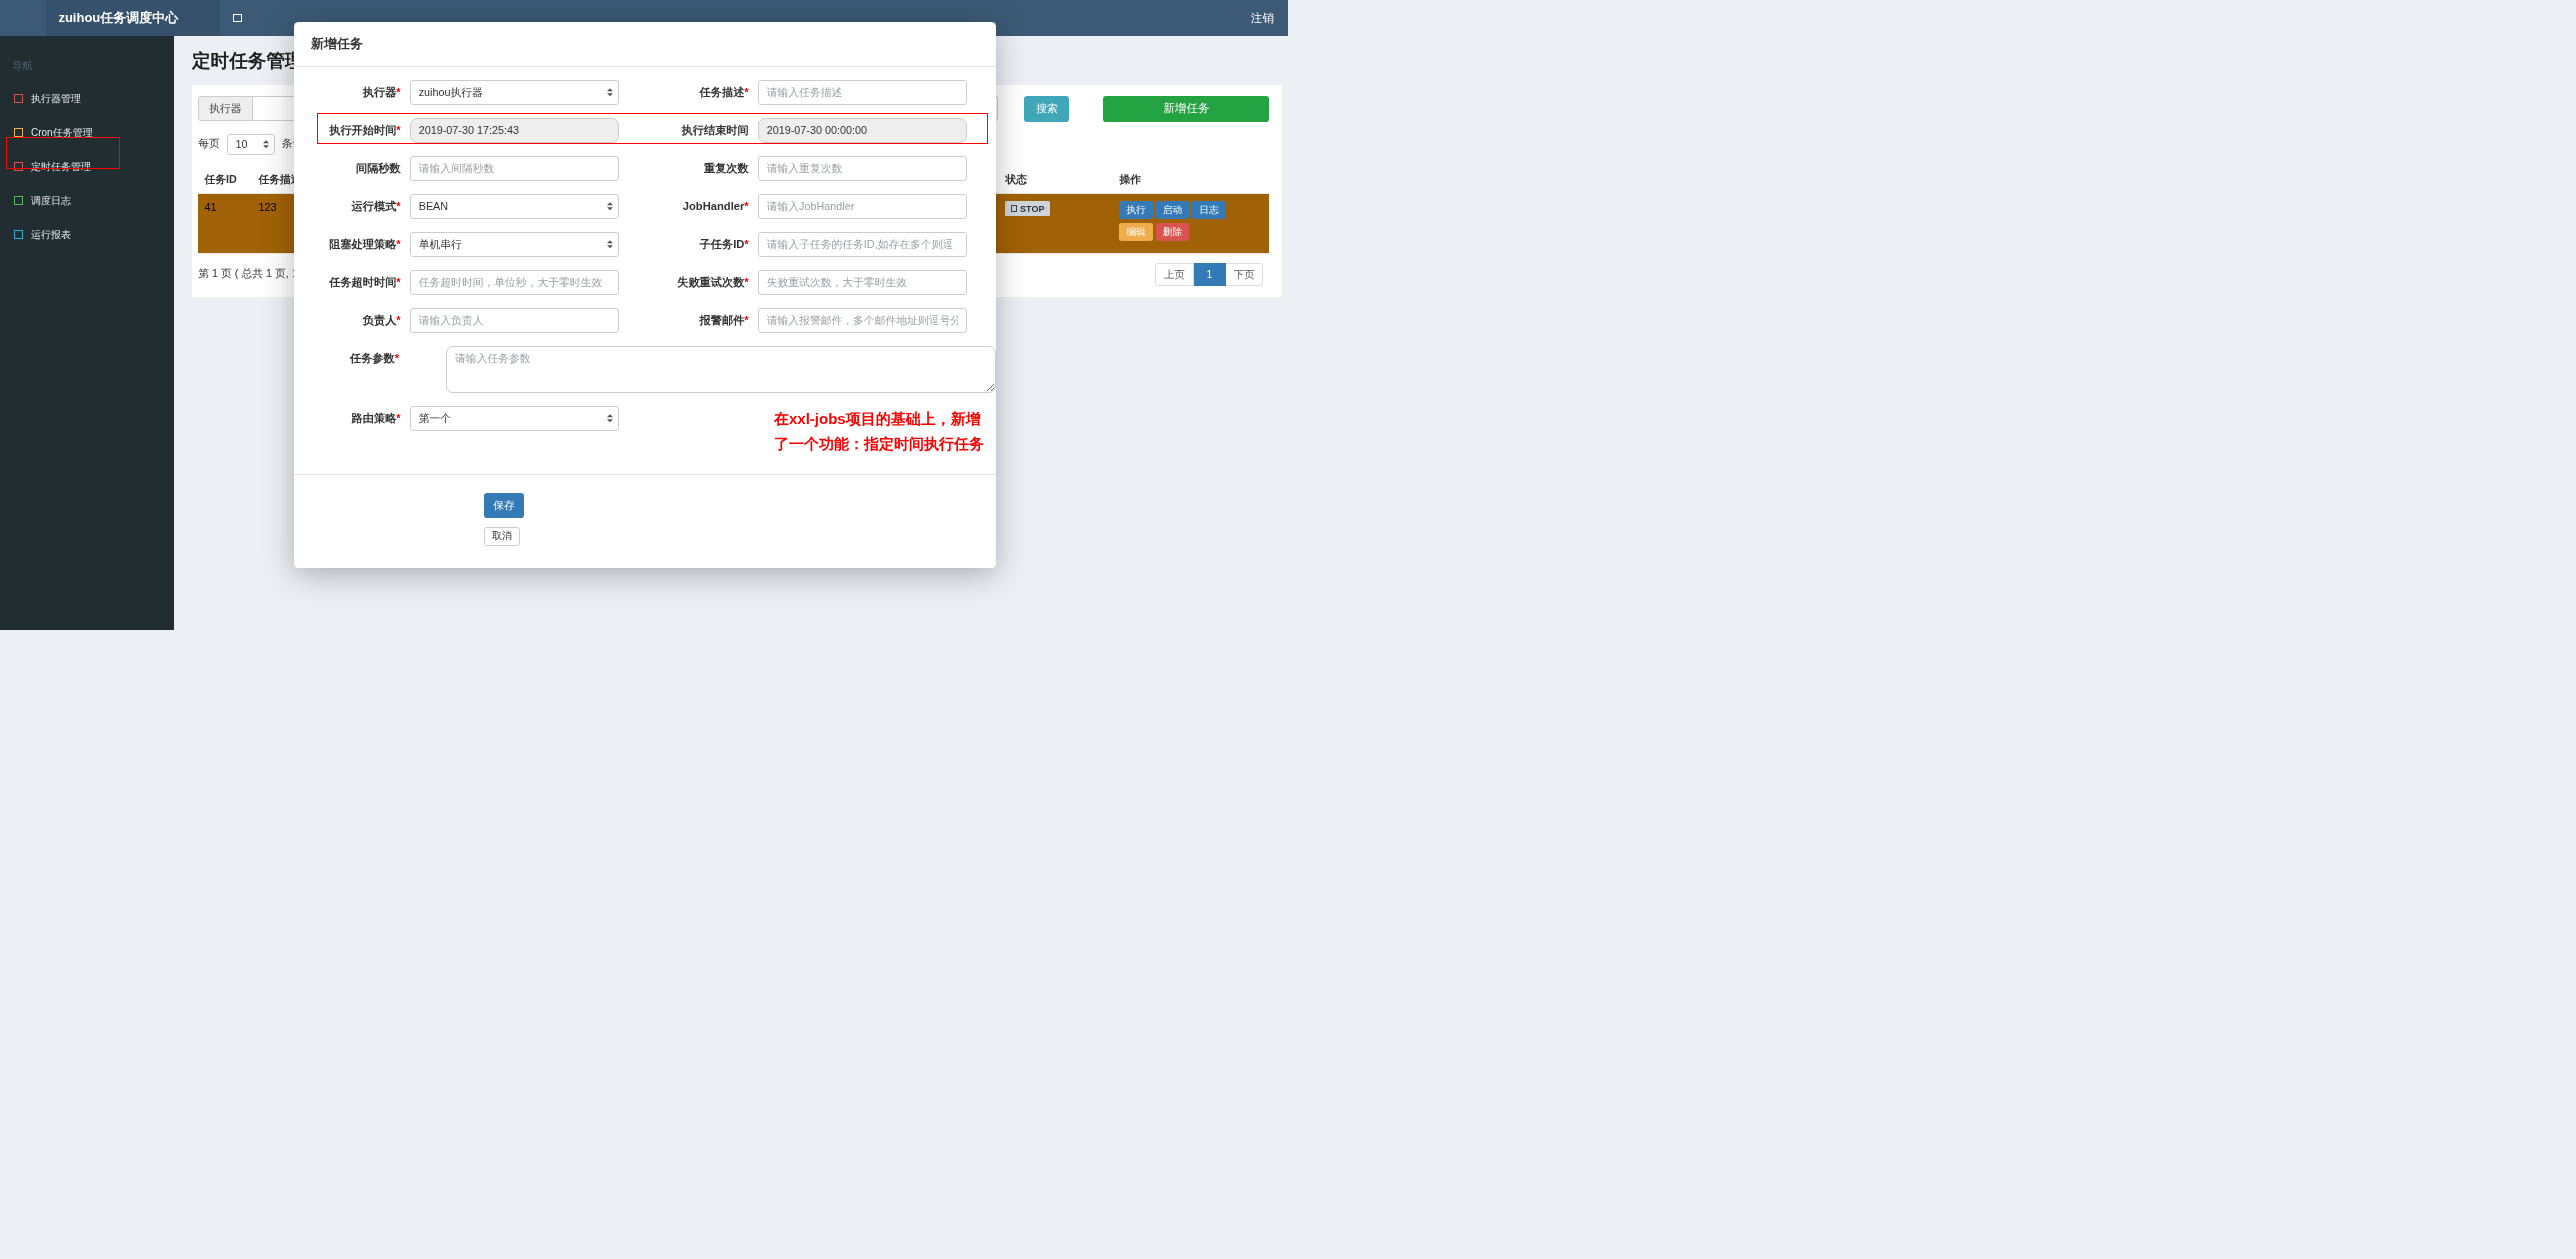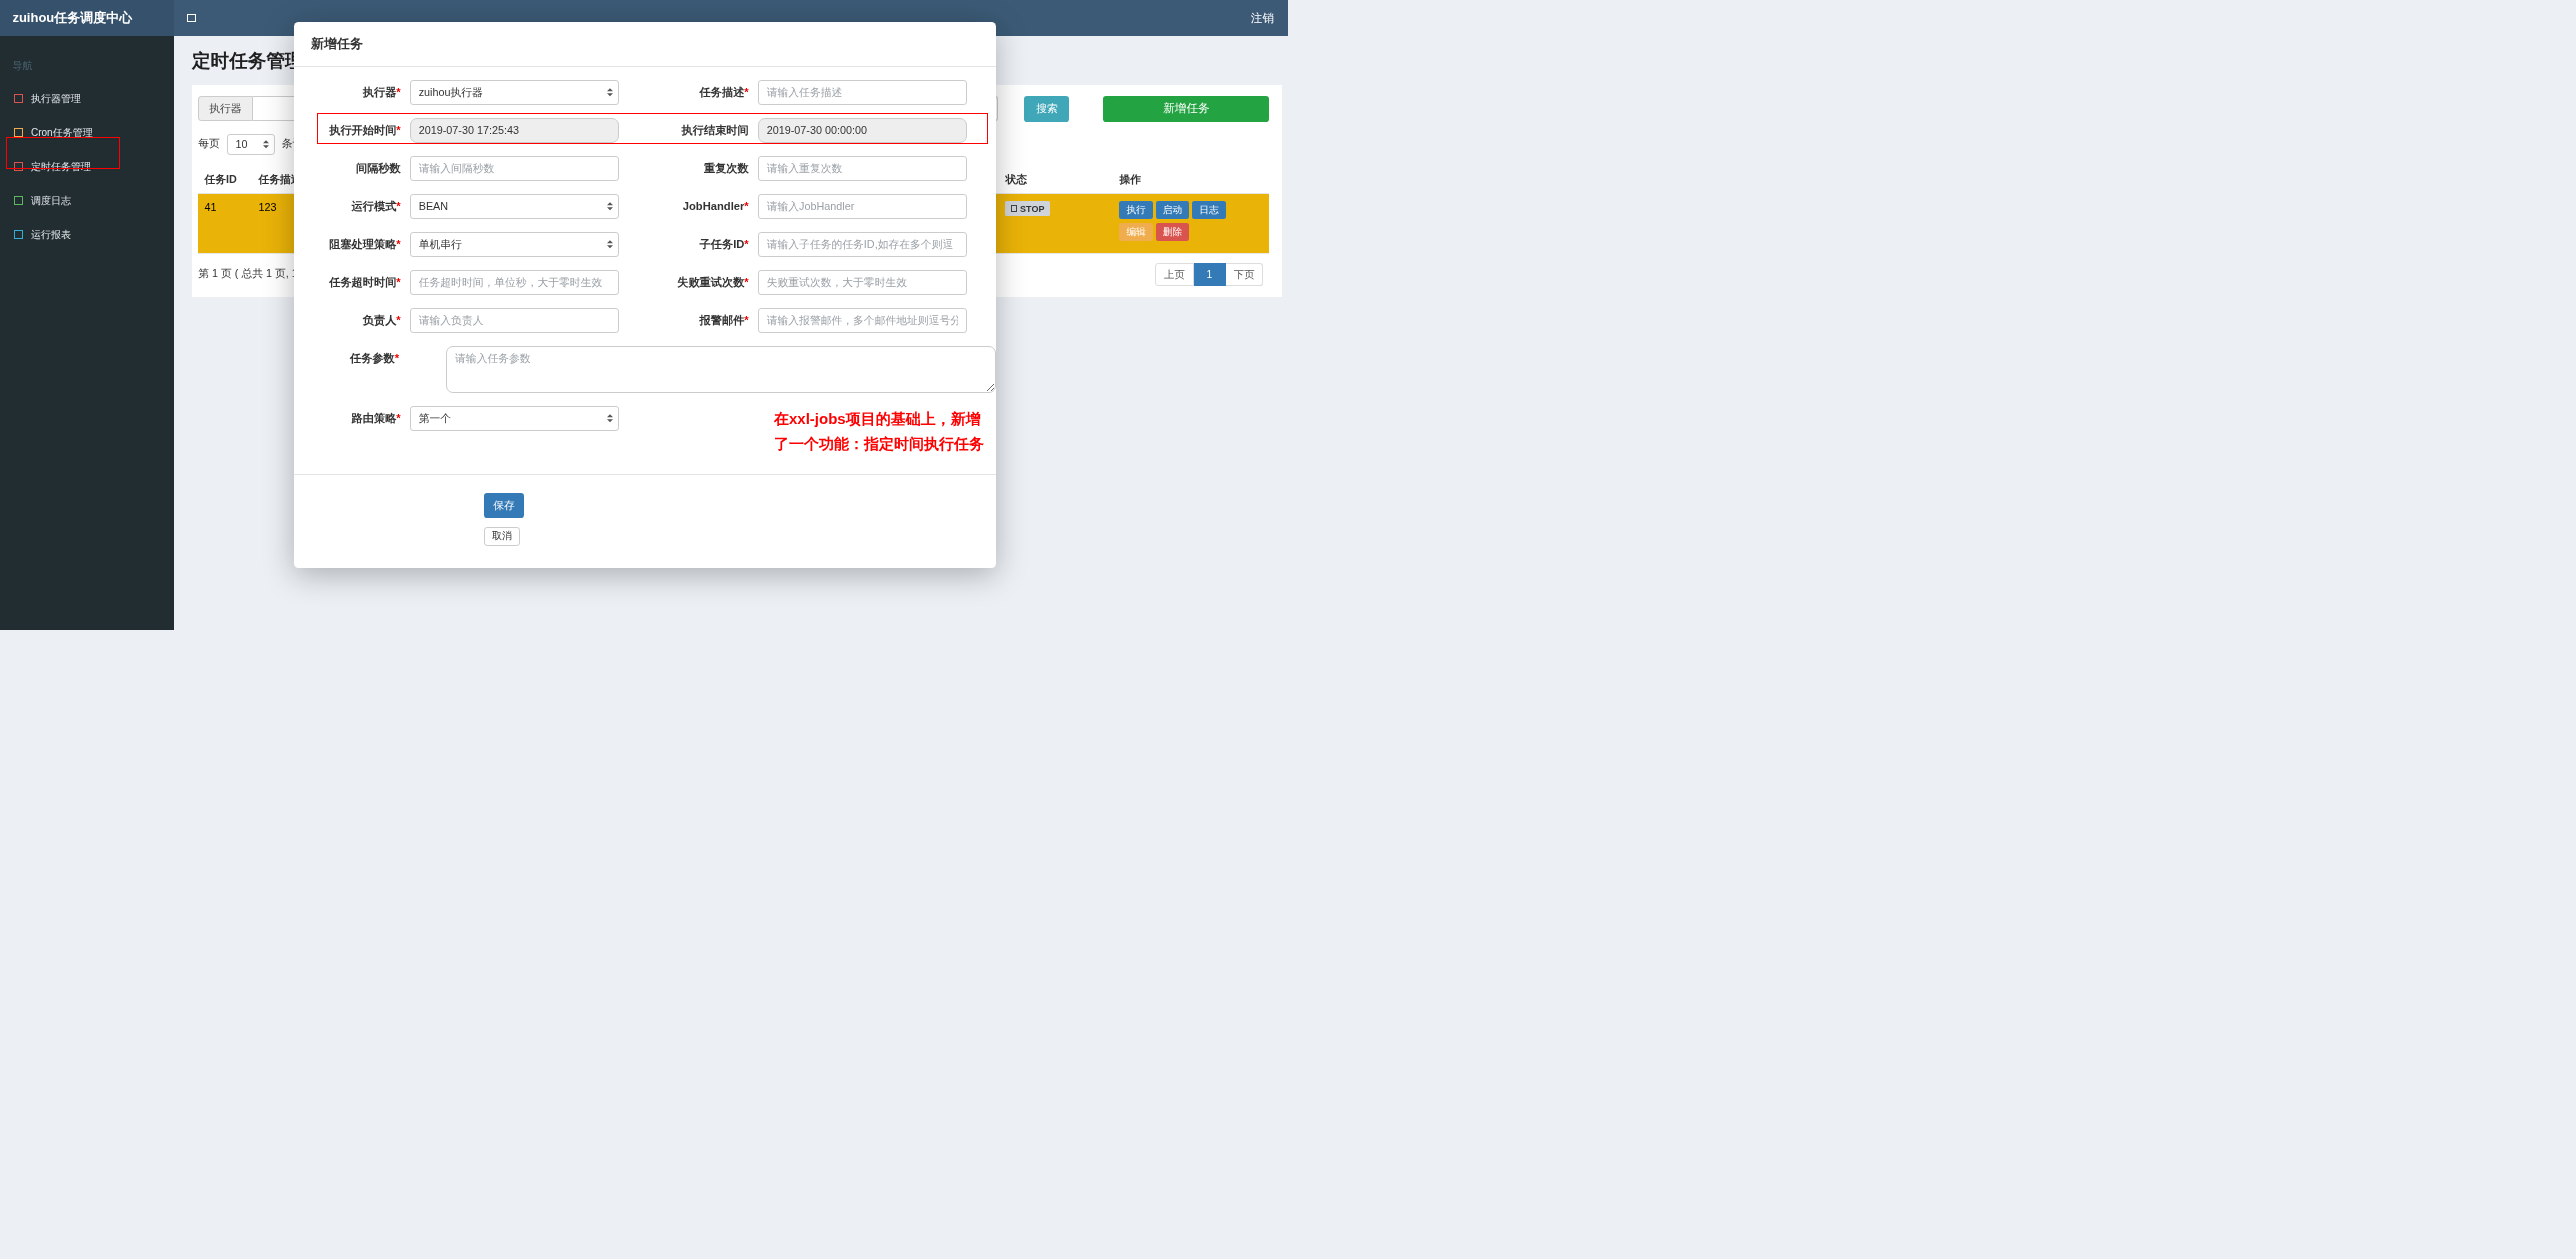--- a/index.html
+++ b/index.html
@@ -1,20 +1,20 @@
 <!DOCTYPE html>
 <html style="--c-navbar: #3c5a76; --c-brand: #35516c; --c-sidebar: #222d32; --c-search: #3fa7b8; --c-add: #23a342; --c-save: #337ab7; --c-op_blue: #337ab7; --c-op_orange: #f0ad4e; --c-op_red: #d9534f; --c-note: #ff0000; --c-annotation: #ff0000;font-size:12.4px"><head>
 <meta charset="utf-8">
 <style>
   * { margin:0; padding:0; box-sizing:border-box; }
   body { font-family:"Liberation Sans","DejaVu Sans",sans-serif; background:#ecf0f5; }
   .page { position:relative; width:1288px; height:630px; background:#ecf0f5; overflow:hidden; }
 
   
-  .navbar { position:absolute; top:0; left:0; right:0; height:36px; background:var(--c-navbar,#3c5a76); display:flex; align-items:center; z-index:10; }
+  .navbar { position:absolute; top:0; left:0; right:0; height:36px; background:var(--c-navbar,#3c5a76); display:flex; align-items:center; z-index:10;padding-left:46px; }
   .brand { width:174px; height:36px; background:var(--c-brand,#35516c); color:#fff; font-weight:bold; font-size:13px; line-height:36px; padding-left:12.4px; flex:0 0 174px; }
   .nav-toggle { margin-left:13px; width:8.5px; height:8.5px; border:1.5px solid #fff; display:inline-block; cursor:pointer; }
   .logout { margin-left:auto; color:#fff; font-size:11.6px; padding-right:14px; cursor:pointer; }
 
   
   .sidebar { position:absolute; top:36px; left:0; width:174px; bottom:0; background:var(--c-sidebar,#222d32); z-index:5; }
   .side-header { color:#4b646f; font-size:10px; padding:10px 12.4px 8.5px;margin-top:13px; }
   .side-item { display:flex; align-items:center; height:34px; padding-left:14px; color:#e4e9eb; font-size:10px; cursor:pointer; }
   .sq { width:8.5px; height:8.5px; border:1.5px solid #888; margin-right:8.5px; flex:0 0 8.5px; }
   .sq-red { border-color:#d9534f; } .sq-orange { border-color:#f0ad4e; }
@@ -31,21 +31,21 @@
   .btn { border:none; border-radius:3.1px; color:#fff; cursor:pointer; font-family:inherit; }
   .btn-search { background:var(--c-search,#3fa7b8); width:45px; height:26px; margin-left:26px; font-size:10.8px; }
   .btn-add { background:var(--c-add,#23a342); width:166px; height:26px; margin-left:34px; font-size:11.6px; }
 
   .perpage { display:flex; align-items:center; margin-top:11.6px; font-size:10.8px; color:#333; }
   .pp-wrap { position:relative; width:48px; margin:0 7px; }
   .pp-wrap select { width:48px; height:21.7px; }
 
   table.jobs { width:100%; border-collapse:collapse; table-layout:fixed; font-size:10.8px; margin-top:11.6px; }
   table.jobs th { text-align:left; font-weight:bold; color:#333; padding:6.2px; border-bottom:0.8px solid #e6e6e6; }
-  table.jobs td { padding:7px 6.2px; vertical-align:top; background:#eab308; border-bottom:0.8px solid #e9e9e9; height:59px;margin-top:26px; }
+  table.jobs td { padding:7px 6.2px; vertical-align:top; background:#a16207; border-bottom:0.8px solid #e9e9e9; height:59px;margin-top:26px; }
   .badge-stop { display:inline-flex; align-items:center; gap:3.1px; background:#cfd4da; color:#333; font-size:9px; font-weight:bold; padding:2.3px 5.4px; border-radius:1.5px; }
   .badge-sq { width:6.2px; height:6.2px; border:1.2px solid #444; display:inline-block; }
   .op { display:inline-block; padding:2.3px 7px; border-radius:2.3px; color:#fff; font-size:9.7px; margin:0 3.1px 4.6px 0; cursor:pointer; }
   .op-blue { background:var(--c-op_blue,#337ab7); } .op-orange { background:var(--c-op_orange,#f0ad4e); } .op-red { background:var(--c-op_red,#d9534f); }
 
   .pager { display:flex; align-items:center; margin-top:9.3px; }
   .pg-summary { font-size:10.8px; color:#333; }
   .pg-group { margin-left:auto; margin-right:6.2px; display:flex; }
   .pg-btn { min-width:32.5px; height:23px; line-height:21.7px; text-align:center; border:0.8px solid #ddd; background:#fff; color:#555; font-size:10.4px; cursor:pointer; padding:0 7.7px; }
   .pg-btn + .pg-btn { border-left:none; }

